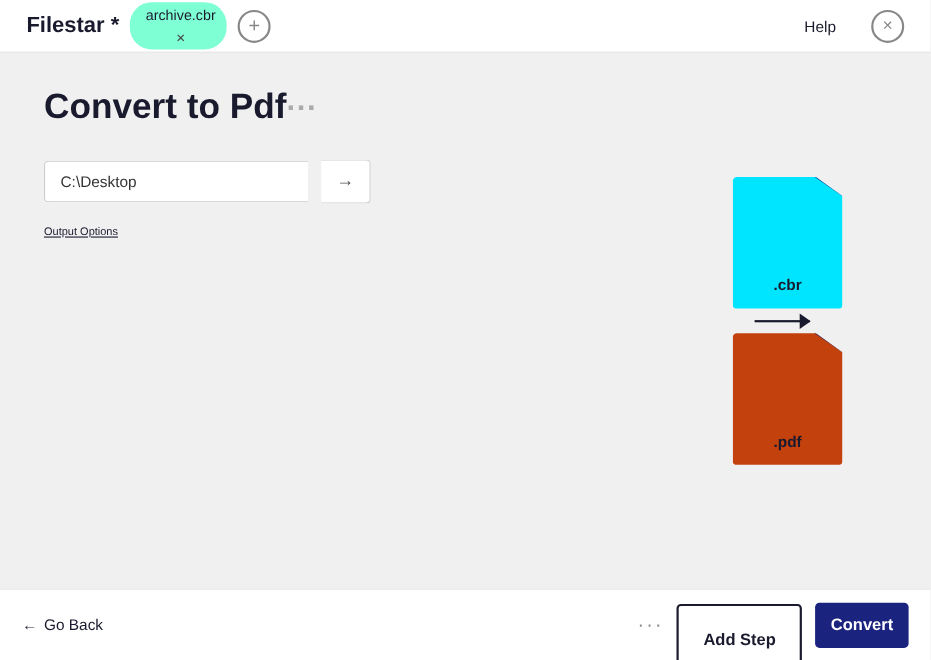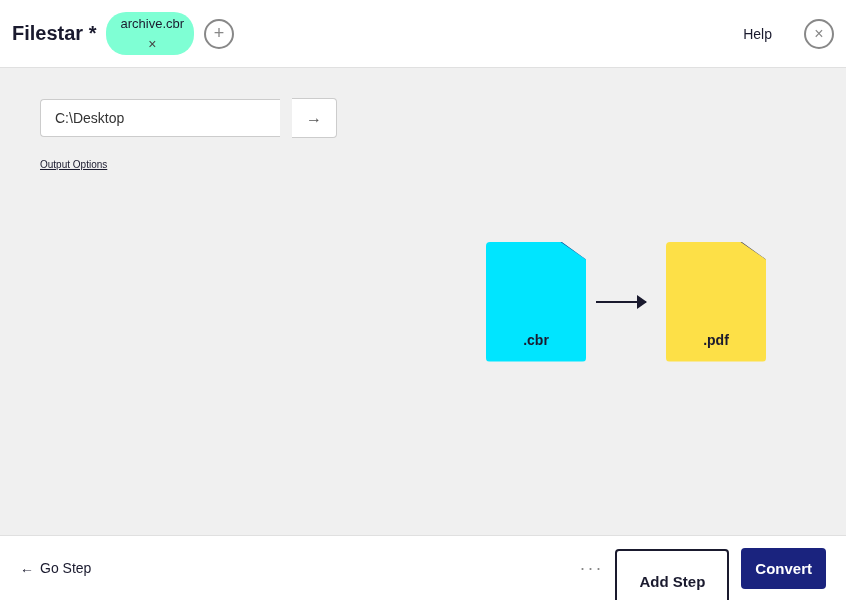--- a/index.html
+++ b/index.html
@@ -13,22 +13,22 @@
       flex-direction: column;
     }
 
     
     .header {
       background: #ffffff;
       border-bottom: 1px solid #e0e0e0;
       display: flex;
       align-items: center;
       justify-content: space-between;
-      padding: 0 12px;
-      height: 68px;
+      padding: 0 24px;
+      height: 48px;
       flex-shrink: 0;
     }
     .header-left {
       display: flex;
       align-items: center;
       gap: 10px;
     }
     .app-title {
       font-size: 20px;
       font-weight: 700;
@@ -150,41 +150,42 @@
 
     
     .illustration {
       position: absolute;
       right: 80px;
       top: 50%;
       transform: translateY(-50%);
       display: flex;
       align-items: center;
       gap: 10px;
+      flex-direction: column;
     }
     .file-icon {
       width: 100px;
       height: 120px;
       position: relative;
       display: flex;
       flex-direction: column;
       align-items: center;
     }
     .file-body-cyan {
       width: 100px;
       height: 120px;
       background: #00e5ff;
       border-radius: 4px 4px 4px 4px;
       position: relative;
       clip-path: polygon(0 0, 75% 0, 100% 15%, 100% 100%, 0 100%);
     }
     .file-body-pink {
       width: 100px;
       height: 120px;
-      background: #fde047;
+      background: #c2410c;
       border-radius: 4px 4px 4px 4px;
       position: relative;
       clip-path: polygon(0 0, 75% 0, 100% 15%, 100% 100%, 0 100%);
     }
     .file-corner-cyan {
       position: absolute;
       top: 0;
       right: 0;
       width: 26px;
       height: 18px;
@@ -302,20 +303,23 @@
     </div>
     <button class="add-tab-btn">+</button>
   </div>
   <div class="header-right">
     <a class="help-link">Help</a>
     <button class="close-btn">×</button>
   </div>
 </header>
 
 <main class="main">
+  <h1 class="page-title">
+    <span>Convert to Pdf</span><span class="dots">···</span>
+  </h1>
 
   <div>
     <div class="output-row">
       <input class="output-input" type="text" value="C:\Desktop" style="">
       <button class="output-browse-btn">→</button>
     </div>
     <a class="output-options-link">Output Options</a>
   </div>
 
   <div class="illustration">
@@ -336,21 +340,21 @@
         <div class="file-corner-pink"></div>
         <span class="file-ext">.pdf</span>
       </div>
     </div>
   </div>
 </main>
 
 <footer class="footer">
   <button class="go-back-btn">
     <span>←</span>
-    <span>Go Step</span>
+    <span>Go Back</span>
   </button>
   <div class="footer-right">
     <button class="more-dots-btn">
       <span>···</span>
     </button>
     <button class="add-step-btn">Add Step</button>
     <button class="convert-btn">Convert</button>
   </div>
 </footer>
 

